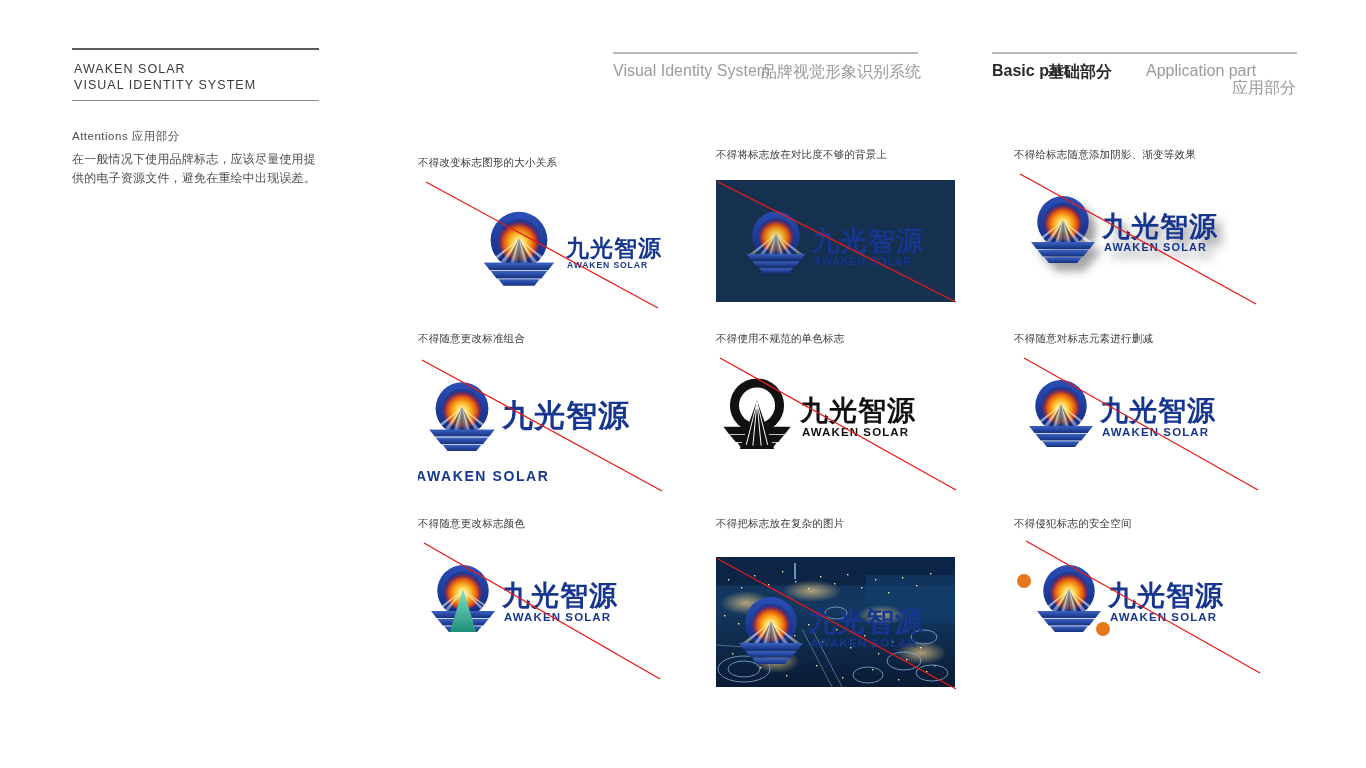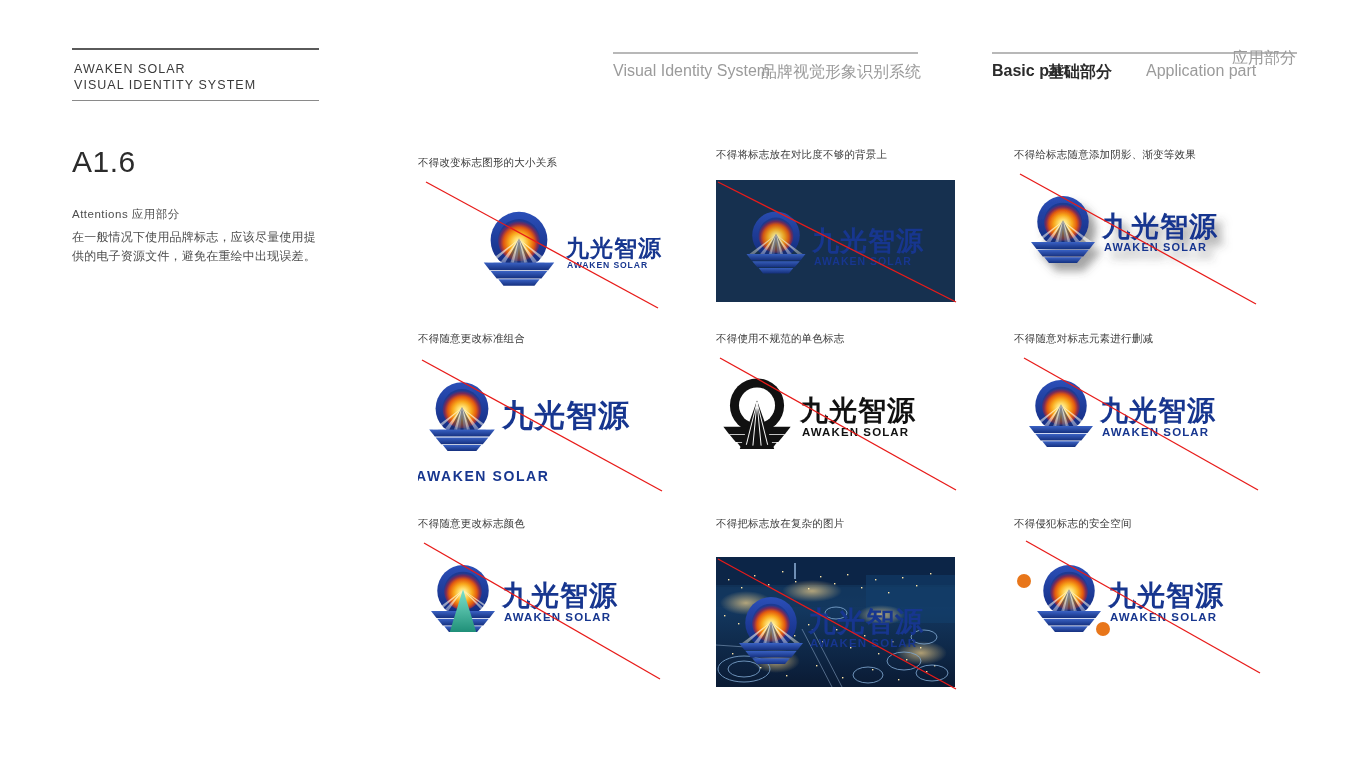--- a/index.html
+++ b/index.html
@@ -63,34 +63,33 @@
 <div class="page">
 
   <div class="left-col">
     <div class="rule-top"></div>
     <div class="brand-block">
       <div class="brand-line">AWAKEN SOLAR</div>
       <div class="brand-line">VISUAL IDENTITY SYSTEM</div>
     </div>
     <div class="rule-bot"></div>
 
-    <div class="section-num">A1.6</div>
     <div class="attn-head">Attentions 应用部分</div>
     <div class="attn-body">在一般情况下使用品牌标志，应该尽量使用提供的电子资源文件，避免在重绘中出现误差。</div>
   </div>
 
   <div class="hdr-rule" style="left:613px; top:52px; width:305px;"></div>
   <div class="hdr-txt hdr-muted" style="left:613px; top:62px;">Visual Identity System</div>
   <div class="hdr-txt hdr-muted" style="left:761px; top:62px;">品牌视觉形象识别系统</div>
 
   <div class="hdr-rule" style="left:992px; top:52px; width:305px;"></div>
   <div class="hdr-txt hdr-dark" style="left:992px; top:62px; font-weight:bold;">Basic part</div>
   <div class="hdr-txt hdr-dark" style="left:1048px; top:62px; font-weight:bold;">基础部分</div>
   <div class="hdr-txt hdr-muted" style="left:1146px; top:62px;">Application part</div>
-  <div class="hdr-txt hdr-muted" style="left:1232px; top:48px;">应用部分</div>
+  <div class="hdr-txt hdr-muted" style="left:1232px; top:78px;">应用部分</div>
 
   <svg width="0" height="0" style="position:absolute" aria-hidden="true">
     <defs>
       <radialGradient id="sunG" cx="50%" cy="56%" r="52%">
         <stop offset="0%" stop-color="#fff7d0"></stop>
         <stop offset="22%" stop-color="#ffe070"></stop>
         <stop offset="46%" stop-color="#f9a81b"></stop>
         <stop offset="70%" stop-color="#e2590f"></stop>
         <stop offset="86%" stop-color="#7a2a58"></stop>
         <stop offset="100%" stop-color="#1d3a93"></stop>

